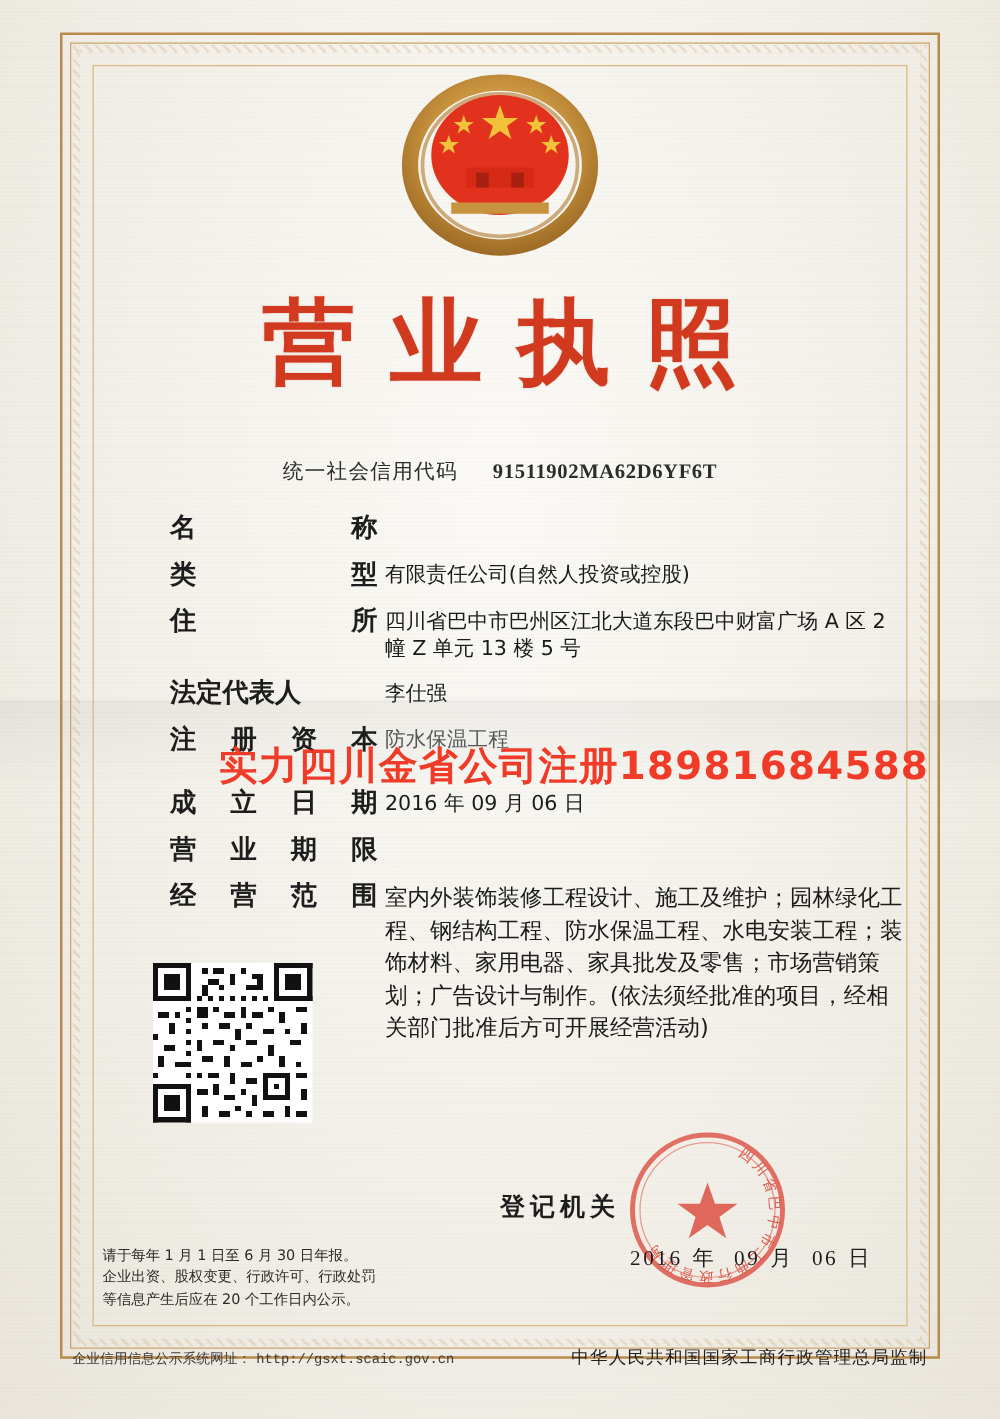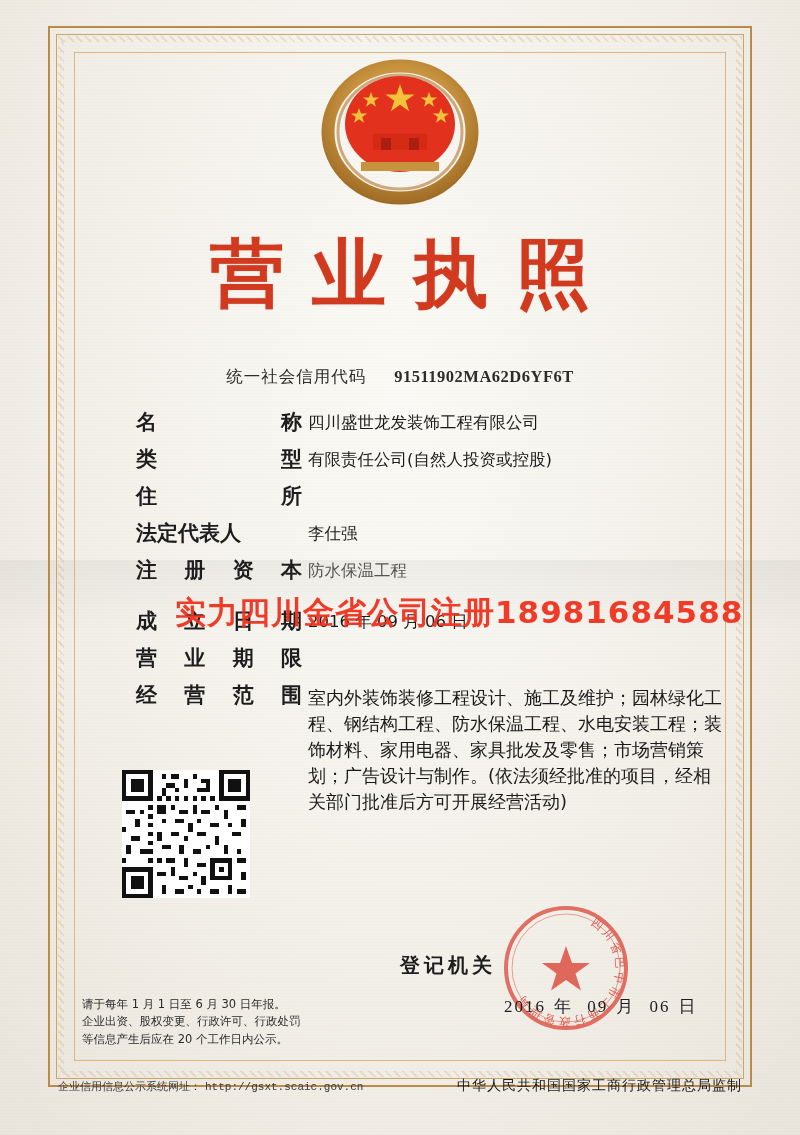--- a/index.html
+++ b/index.html
@@ -192,36 +192,36 @@
     <span class="label">统一社会信用代码</span><span class="code">91511902MA62D6YF6T</span>
   </div>
 
   <div class="fields">
 
     <div class="row">
       <div class="k">
           <span>名</span>
           <span>称</span>
         </div>
-      <div class="v">四川盛世龙发装饰工程有限公司</div>
     </div>
 
     <div class="row">
       <div class="k">
           <span>类</span>
           <span>型</span>
         </div>
       <div class="v">有限责任公司(自然人投资或控股)</div>
     </div>
 
     <div class="row">
       <div class="k">
           <span>住</span>
           <span>所</span>
         </div>
+      <div class="v">四川省巴中市巴州区江北大道东段巴中财富广场 A 区 2 幢 Z 单元 13 楼 5 号</div>
     </div>
 
     <div class="row">
       <div class="k tight">法定代表人</div>
       <div class="v">李仕强</div>
     </div>
 
     <div class="row cap">
       <div class="k">
           <span>注</span>

